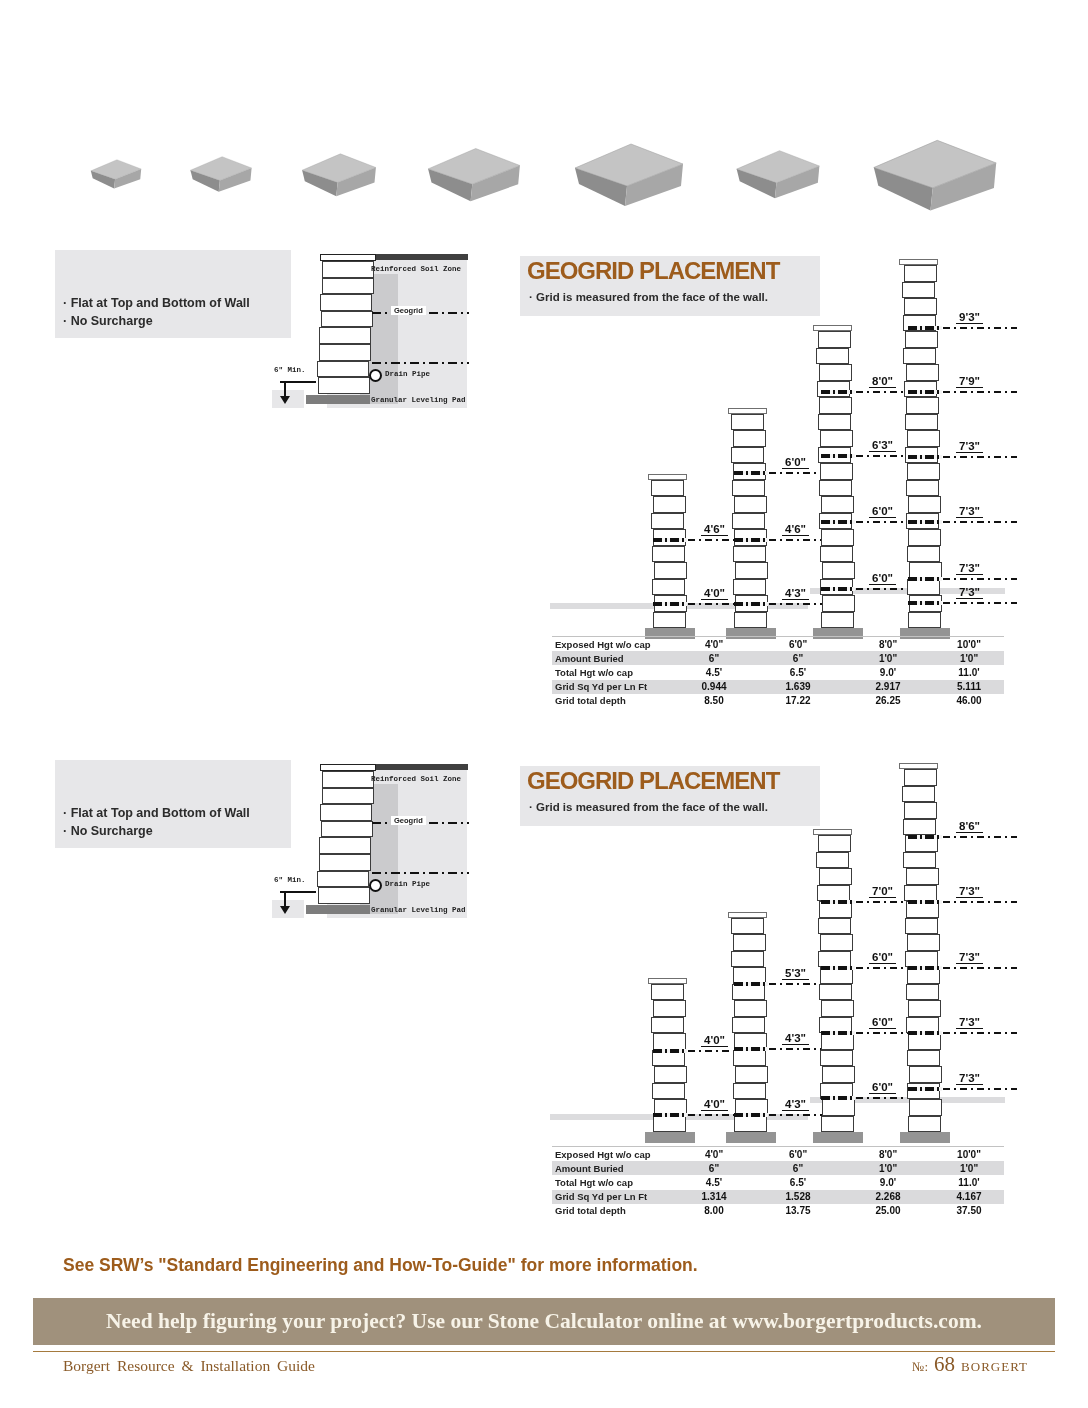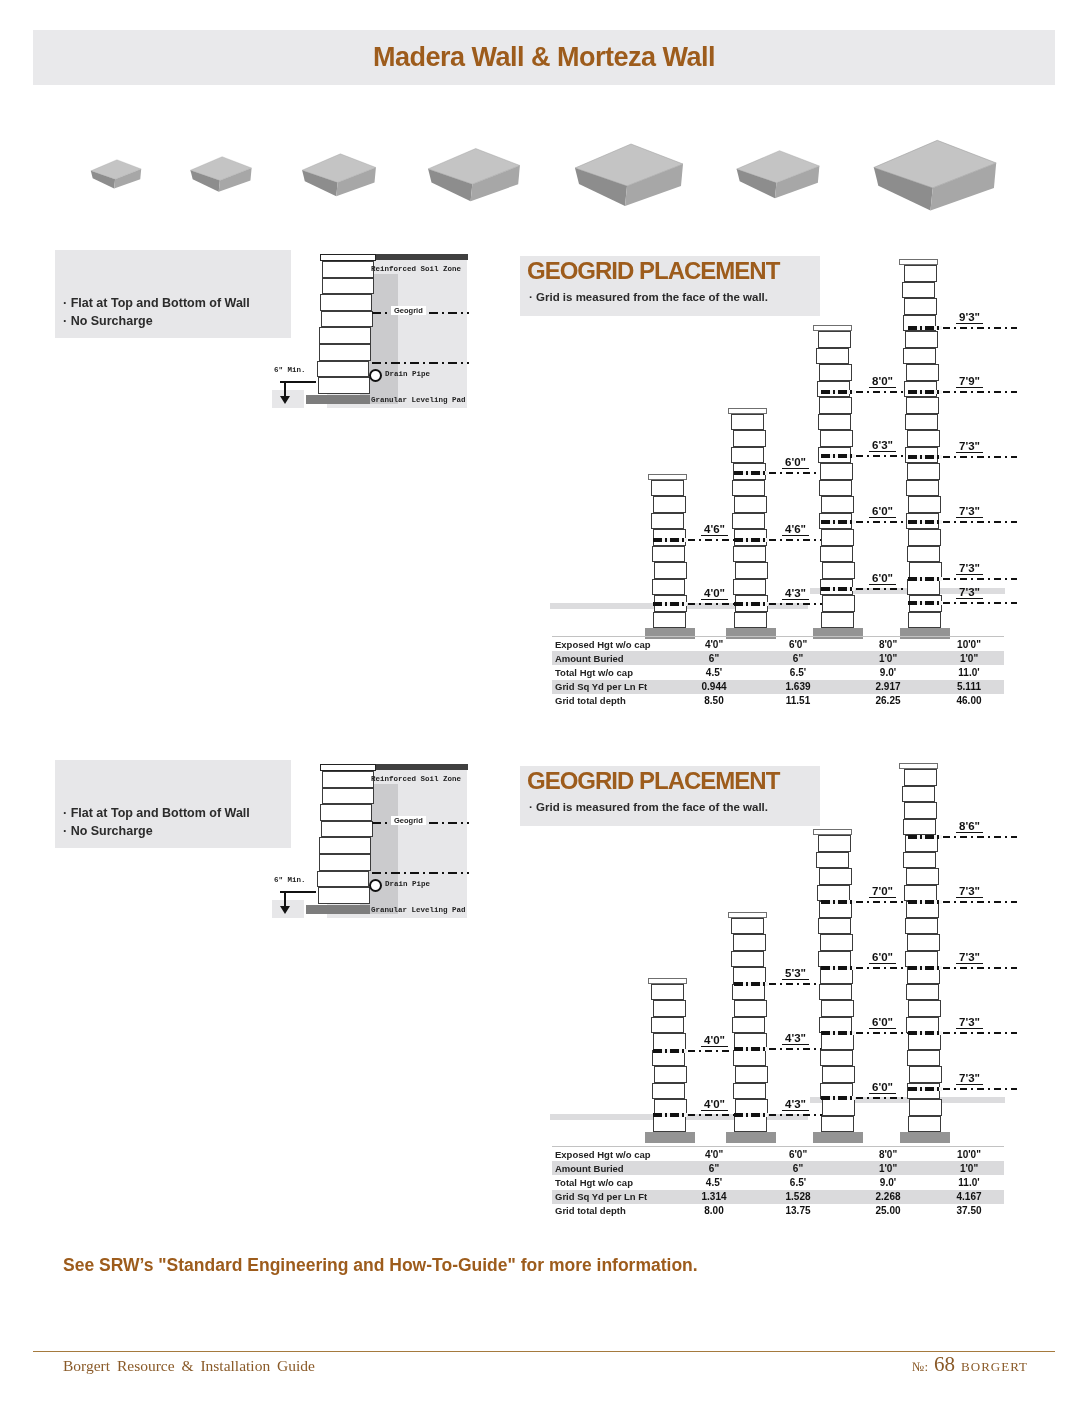--- a/index.html
+++ b/index.html
@@ -92,23 +92,20 @@
   .footer-right { position:absolute; right:60px; top:1352px; color:#8a5a28;
                   font-family:"Liberation Serif", serif; display:flex; align-items:baseline; gap:6px; }
   .footer-no { font-size:13px; } .footer-page { font-size:21px; }
   .footer-brand { font-size:13px; letter-spacing:1px; }
 </style>
 </head>
 <body>
 
 <div class="page">
 
-  <div class="header-band">
-    <div class="page-title">Madera Wall &amp; Morteza Wall</div>
-  </div>
 
   <div class="products">
     <span class="block-img"><svg viewBox="0 0 120 80">
           <polygon points="6,34 62,10 114,30 58,52" fill="#c4c4c4" stroke="#9b9b9b" stroke-width="0.5"></polygon>
           <polygon points="6,34 58,52 56,72 10,50" fill="#8d8d8d"></polygon>
           <polygon points="58,52 114,30 112,52 56,72" fill="#a7a7a7"></polygon>
         </svg></span>
     <span class="block-img"><svg viewBox="0 0 120 80">
           <polygon points="6,34 62,10 114,30 58,52" fill="#c4c4c4" stroke="#9b9b9b" stroke-width="0.5"></polygon>
           <polygon points="6,34 58,52 56,72 10,50" fill="#8d8d8d"></polygon>
@@ -326,21 +323,21 @@
         <div class="tr shade">
           <div class="tl">Grid Sq Yd per Ln Ft</div>
           <div class="td">0.944</div>
           <div class="td">1.639</div>
           <div class="td">2.917</div>
           <div class="td">5.111</div>
         </div>
         <div class="tr">
           <div class="tl">Grid total depth</div>
           <div class="td">8.50</div>
-          <div class="td">11.51</div>
+          <div class="td">17.22</div>
           <div class="td">26.25</div>
           <div class="td">46.00</div>
         </div>
       </div>
   </div>
 
   <div class="soil-section" id="section-1">
     <div class="info-box"></div>
     <div class="bullets">
       <div>· Flat at Top and Bottom of Wall</div>
@@ -531,20 +528,23 @@
           <div class="td">8.00</div>
           <div class="td">13.75</div>
           <div class="td">25.00</div>
           <div class="td">37.50</div>
         </div>
       </div>
   </div>
 
   <div class="see-more">See SRW’s "Standard Engineering and How-To-Guide" for more information.</div>
 
+  <div class="banner">
+    <div class="banner-text">Need help figuring your project? Use our Stone Calculator online at www.borgertproducts.com.</div>
+  </div>
 
   <div class="footer-rule"></div>
   <div class="footer-left">Borgert Resource &amp; Installation Guide</div>
   <div class="footer-right">
     <span class="footer-no">№:</span>
     <span class="footer-page">68</span>
     <span class="footer-brand">BORGERT</span>
   </div>
 
 </div>

